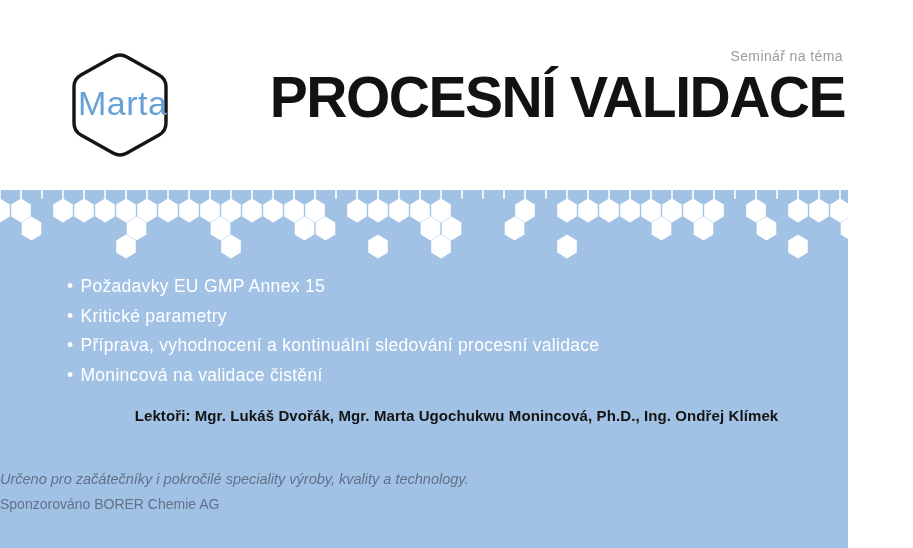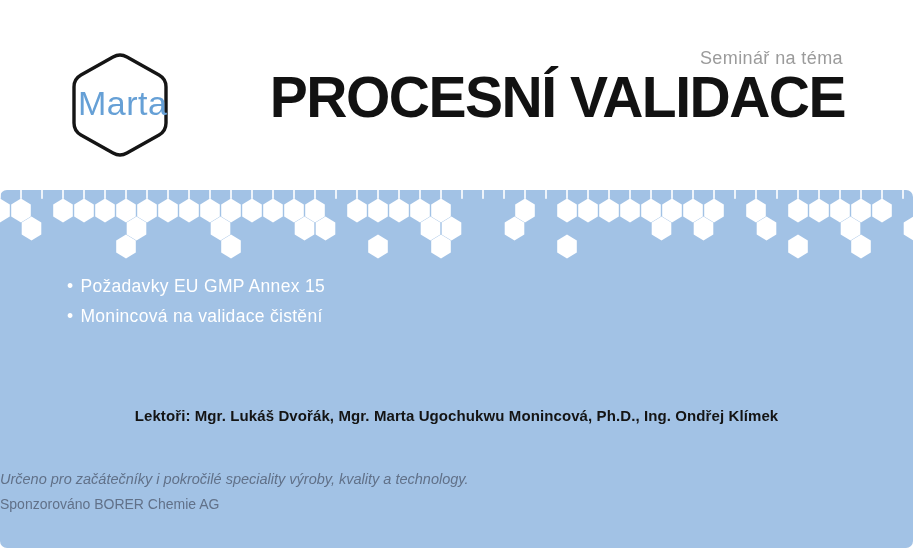--- a/index.html
+++ b/index.html
@@ -19,33 +19,32 @@
   
   .logo{position:absolute;left:70px;top:48px;width:150px;height:110px;}
   .logo svg{position:absolute;left:0;top:2px;}
   .logo .logo-text{
     position:absolute;left:8px;top:36px;
     font-size:34px;font-weight:400;letter-spacing:.5px;
     color:var(--logo-blue,#66a0d6);white-space:nowrap;
   }
   .kicker{
     position:absolute;right:70px;top:48px;text-align:right;
-    font-size:18px;color:var(--kicker-gray,#9b9b9b);letter-spacing:.4px;
+    font-size:14px;color:var(--kicker-gray,#9b9b9b);letter-spacing:.4px;
   }
   .title{
     position:absolute;right:68px;top:64px;
     font-size:57px;font-weight:800;letter-spacing:-1.5px;
     color:var(--title-color,#121212);white-space:nowrap;
   }
 
   
   .band{
-    position:absolute;left:0;top:190px;width:913px;height:358px;
+    position:absolute;left:0;top:190px;width:848px;height:358px;
     background:var(--band-blue,#a2c2e5);
-    border-radius:7px;
   }
   .hex-band{position:absolute;left:0;top:0;width:913px;height:80px;}
 
   .topics{position:absolute;left:67px;top:82px;list-style:none;}
   .topic{
     color:var(--topics-white,#ffffff);font-size:17.5px;line-height:29.5px;
     letter-spacing:.3px;white-space:nowrap;
   }
   .topic .bullet{margin-right:7px;}
 
@@ -194,20 +193,26 @@
           <rect x="944.2" y="0" width="1.6" height="8.8" fill="#ffffff"></rect>
           <polygon points="945,8.5 954.8,14.5 954.8,26.5 945,32.5 935.2,26.5 935.2,14.5" fill="#ffffff"></polygon>
           <polygon points="945,44.5 954.8,50.5 954.8,62.5 945,68.5 935.2,62.5 935.2,50.5" fill="#ffffff"></polygon>
         </svg></div>
 
     <ul class="topics">
       <li class="topic">
         <span class="bullet">•</span><span>Požadavky EU GMP Annex 15</span>
       </li>
       <li class="topic">
+        <span class="bullet">•</span><span>Kritické parametry</span>
+      </li>
+      <li class="topic">
+        <span class="bullet">•</span><span>Příprava, vyhodnocení a kontinuální sledování procesní validace</span>
+      </li>
+      <li class="topic">
         <span class="bullet">•</span><span>Monincová na validace čistění</span>
       </li>
     </ul>
 
     <div class="details">
       <div class="line">Lektoři: Mgr. Lukáš Dvořák, Mgr. Marta Ugochukwu Monincová, Ph.D., Ing. Ondřej Klímek</div>
     </div>
 
     <div class="footer">
       <div class="audience">Určeno pro začátečníky i pokročilé speciality výroby, kvality a technology.</div>

